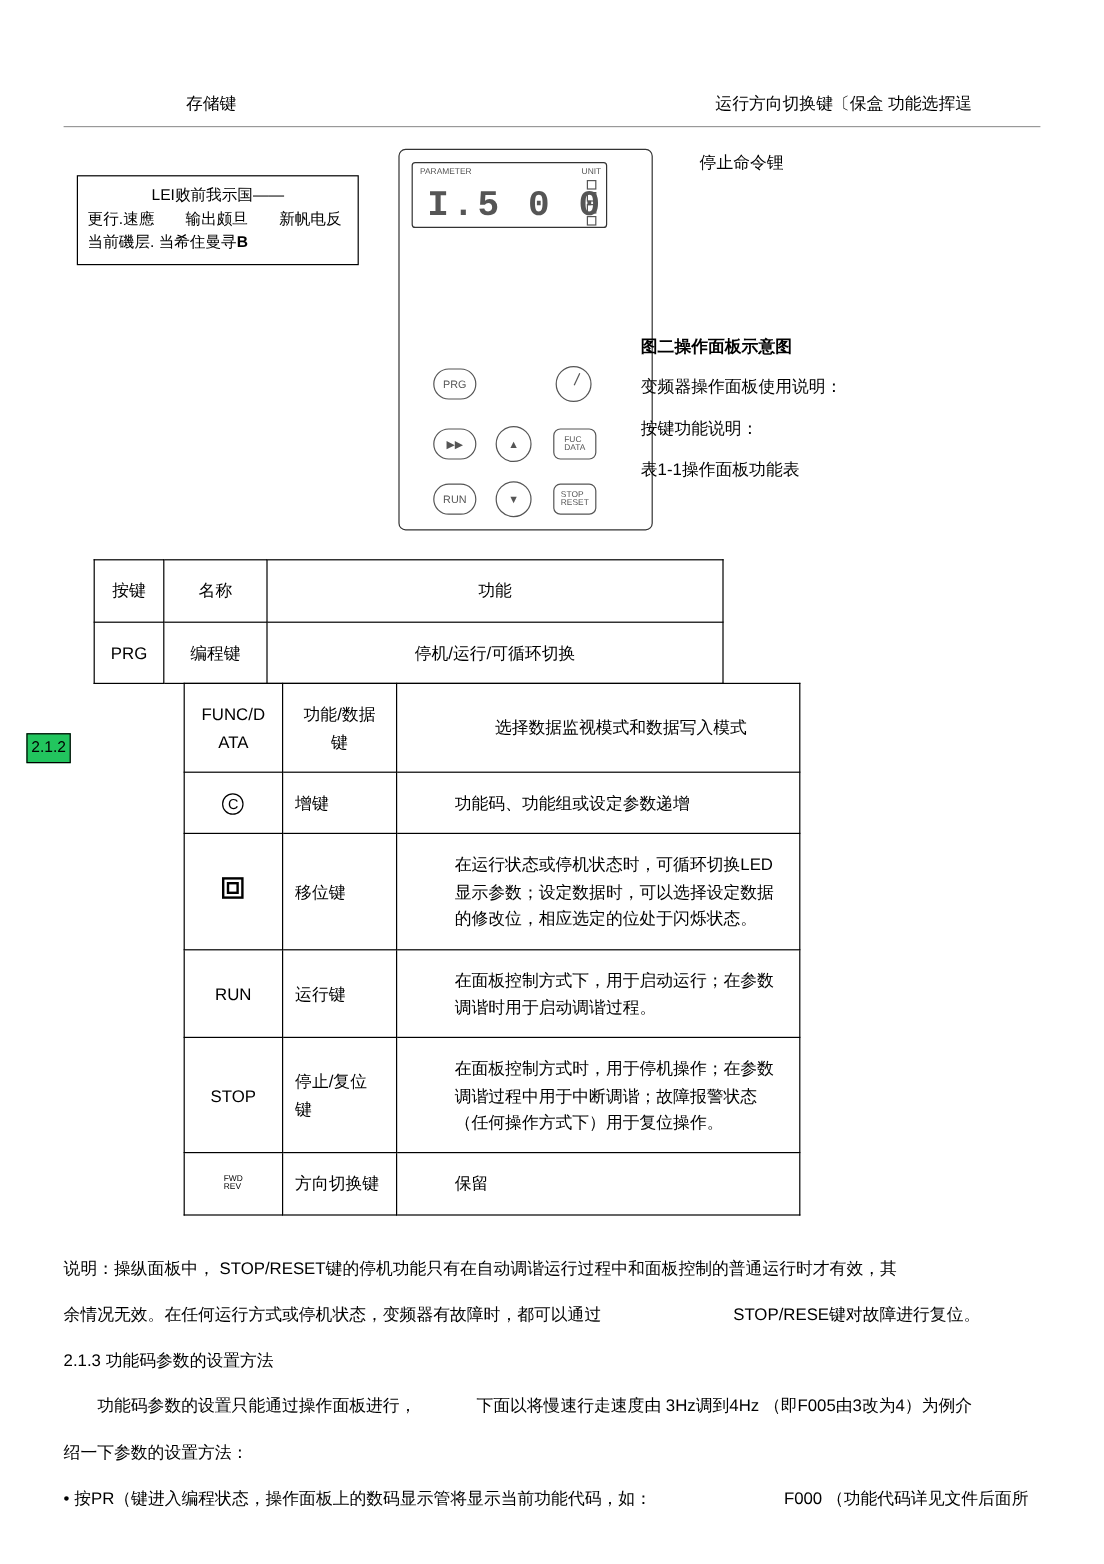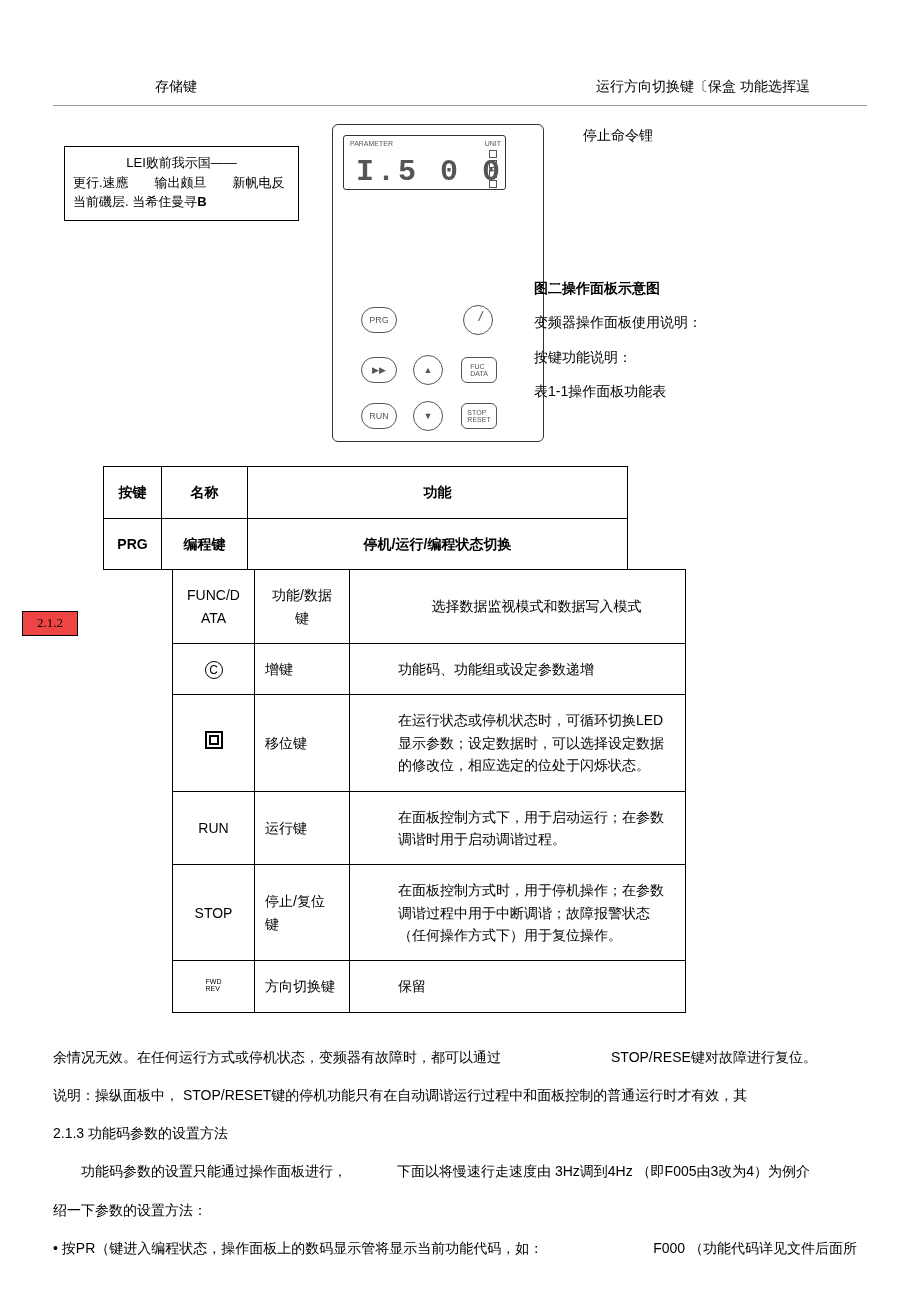--- a/index.html
+++ b/index.html
@@ -104,47 +104,46 @@
     .right-notes {
       position: absolute;
       left: 534px;
       top: 0;
       font-size: 14px;
     }
     .right-notes div { margin-bottom: 12px; }
     .bold { font-weight: bold; }
     .table1 {
       border-collapse: collapse;
-      margin-left: 103px;
+      margin-left: 78px;
       margin-top: 2px;
-      font-weight: bold;
     }
     .table1 td, .table1 th {
       border: 1px solid #000;
       padding: 14px 10px;
       font-size: 14px;
       text-align: center;
       vertical-align: middle;
     }
     .table1 .c1 { width: 58px; }
     .table1 .c2 { width: 86px; }
     .table1 .c3 { width: 380px; }
     .table2-wrap {
       display: flex;
       align-items: flex-start;
       margin-top: -1px;
     }
     .side-label {
       border: 1px solid #000;
-      padding: 1px 14px;
+      padding: 1px 3px;
       font-size: 13px;
       margin-top: 42px;
       margin-left: 22px;
-      background: #ef4444;
-      font-family: Liberation Serif, serif;
+      background: #22c55e;
+      font-family: Liberation Sans, sans-serif;
     }
     .table2 {
       border-collapse: collapse;
       margin-left: 94px;
     }
     .table2 td {
       border: 1px solid #000;
       padding: 14px 10px;
       font-size: 14px;
       vertical-align: middle;
@@ -243,21 +242,21 @@
 <table class="table1">
   <tbody>
       <tr>
     <td class="c1">按键</td>
     <td class="c2">名称</td>
     <td class="c3">功能</td>
   </tr>
   <tr>
     <td class="c1" style="font-family:Arial;">PRG</td>
     <td class="c2">编程键</td>
-    <td class="c3">停机/运行/编程状态切换</td>
+    <td class="c3">停机/运行/可循环切换</td>
   </tr>
 </tbody>
   </table>
 
 <div class="table2-wrap">
   <div class="side-label">2.1.2</div>
   <table class="table2">
     <tbody>
         <tr>
       <td class="c1">FUNC/D ATA</td>
@@ -290,25 +289,25 @@
       <td class="c1"><span class="fwd-rev"><span>FWD</span><br><span>REV</span></span></td>
       <td class="c2">方向切换键</td>
       <td class="c3">保留</td>
     </tr>
   </tbody>
     </table>
 </div>
 
 <div class="para">
   <p>
-    <span>余情况无效。在任何运行方式或停机状态，变频器有故障时，都可以通过</span><span class="gap"></span><span class="eng">STOP/RESE键对故障进行复位。</span>
+    <span>说明：操纵面板中，</span>
+    <span class="eng">STOP/RESET键的停机功能只有在自动调谐运行过程中和面板控制的普通运行时才有效，其</span>
   </p>
   <p>
-    <span>说明：操纵面板中，</span>
-    <span class="eng">STOP/RESET键的停机功能只有在自动调谐运行过程中和面板控制的普通运行时才有效，其</span>
+    <span>余情况无效。在任何运行方式或停机状态，变频器有故障时，都可以通过</span><span class="gap"></span><span class="eng">STOP/RESE键对故障进行复位。</span>
   </p>
   <p class="eng">2.1.3 功能码参数的设置方法</p>
   <p class="indent">
     <span>功能码参数的设置只能通过操作面板进行，</span><span class="gap-sm"></span><span>下面以将慢速行走速度由</span>
     <span class="eng">3Hz调到4Hz （即F005由3改为4）为例介</span>
   </p>
   <p>绍一下参数的设置方法：</p>
   <p>
     <span>• 按PR（键进入编程状态，操作面板上的数码显示管将显示当前功能代码，如：</span><span class="gap"></span><span class="eng">F000 （功能代码详见文件后面所</span>
   </p>

